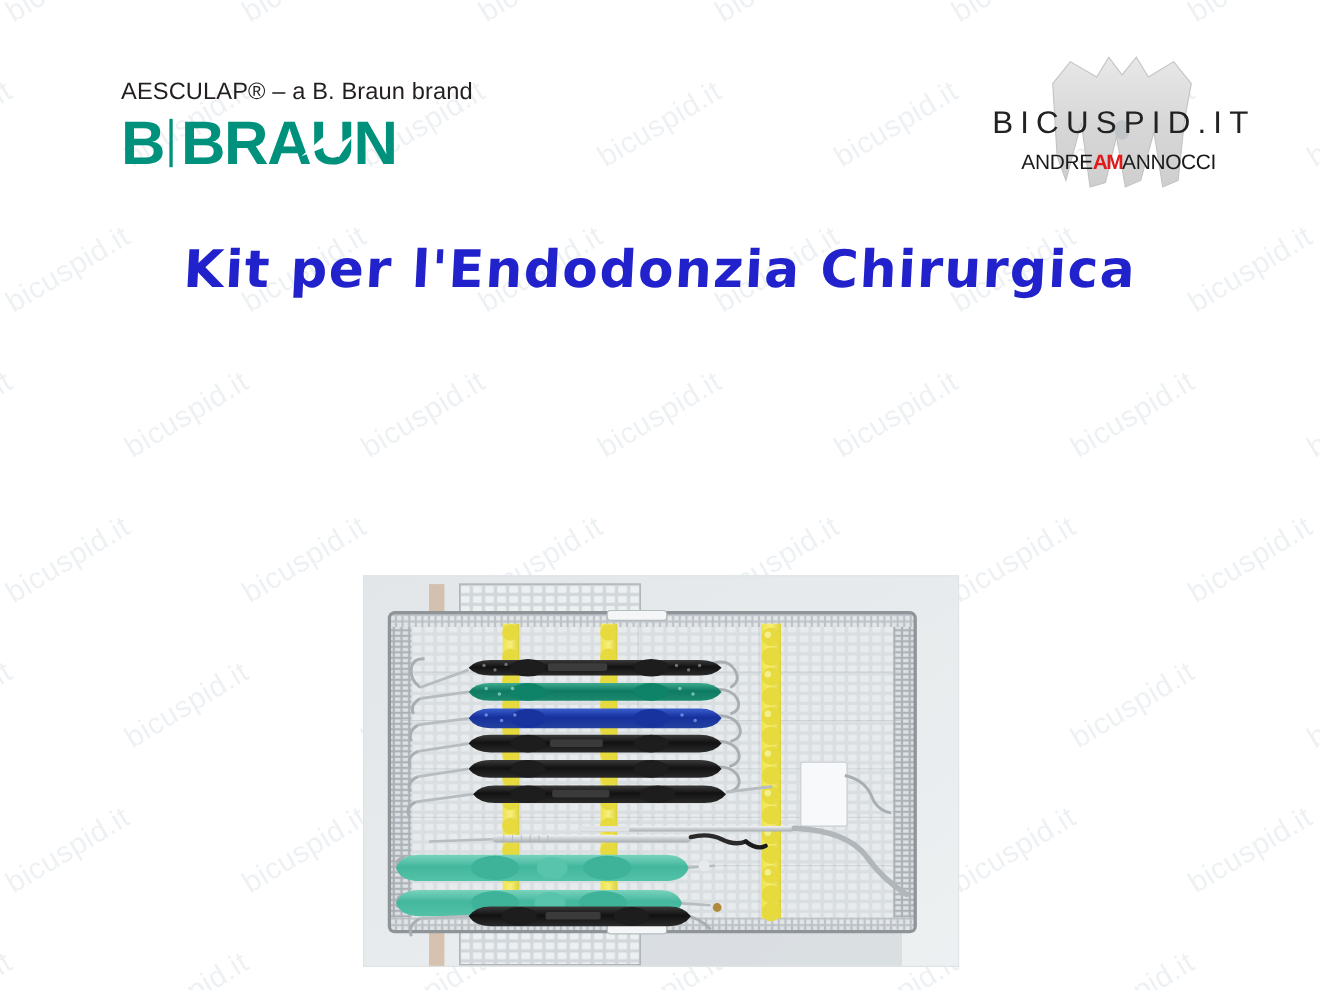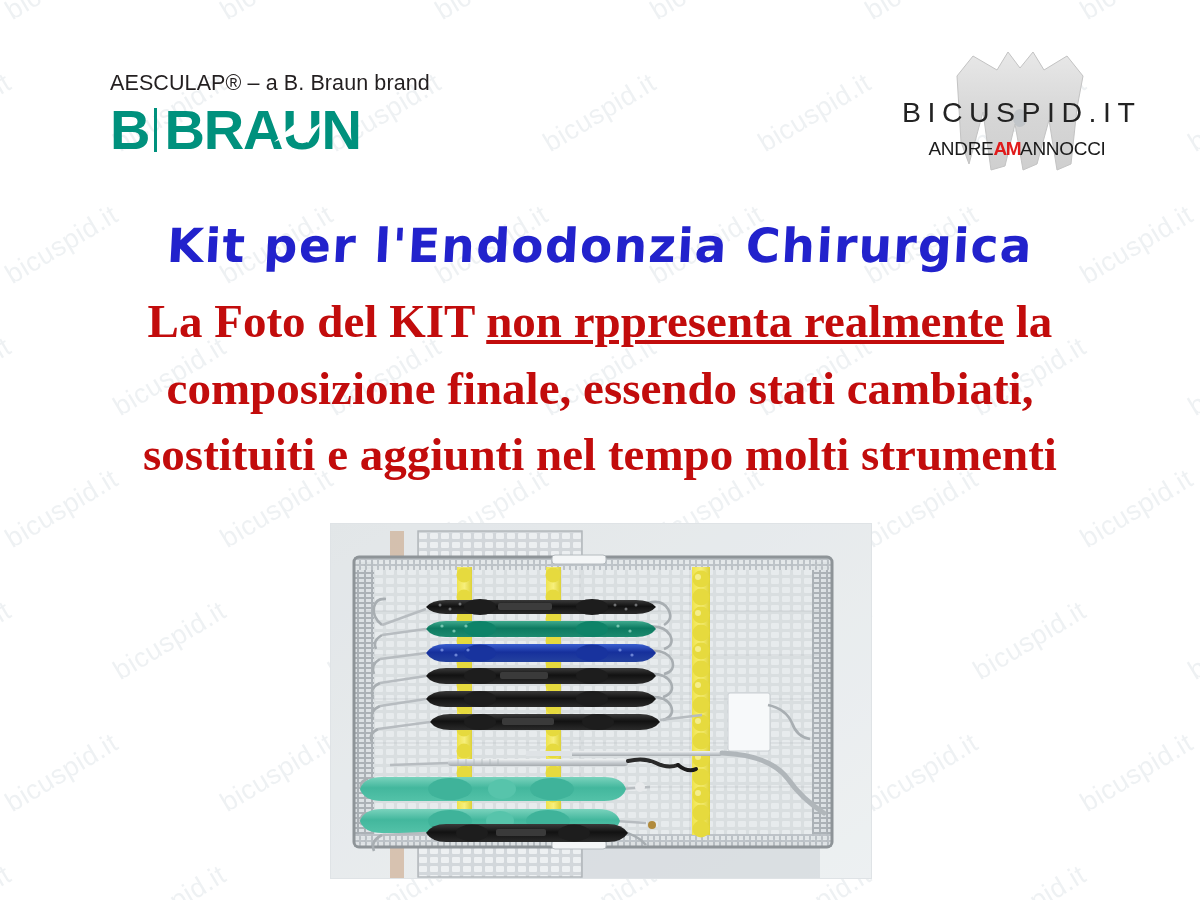--- a/index.html
+++ b/index.html
@@ -284,25 +284,20 @@
       <ellipse cx="75" cy="72" rx="7" ry="9" fill="#b9bfc4" opacity="0.75"></ellipse>
     </svg>
     <div id="bicuspid-word">BICUSPID.IT</div>
     <div id="mannocci-word">
       <span>ANDRE</span><span class="accent">AM</span><span>ANNOCCI</span>
     </div>
   </div>
 
   <div id="kit-title">Kit per l'Endodonzia Chirurgica</div>
 
-  <div id="warning-block">
-    <span class="ln"><span>La Foto del KIT </span><u>non rppresenta realmente</u><span> la</span></span>
-    <span class="ln">composizione finale, essendo stati cambiati,</span>
-    <span class="ln">sostituiti e aggiunti nel tempo molti strumenti</span>
-  </div>
 
   <div id="kit-photo">
     <svg width="542" height="356" viewBox="0 0 542 356">
       <defs>
         <linearGradient id="bgGrad" x1="0" y1="0" x2="1" y2="1">
           <stop offset="0%" stop-color="#dfe3e6"></stop>
           <stop offset="100%" stop-color="#eef1f3"></stop>
         </linearGradient>
         <linearGradient id="steelGrad" x1="0" y1="0" x2="0" y2="1">
           <stop offset="0%" stop-color="#d8dcdf"></stop>

